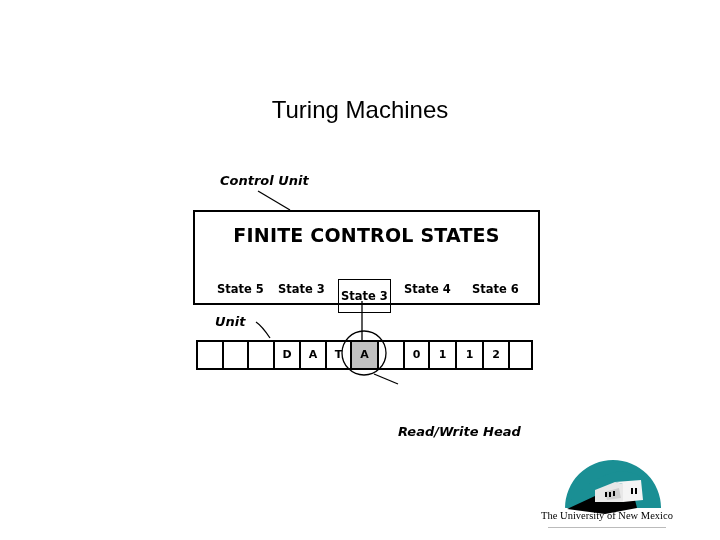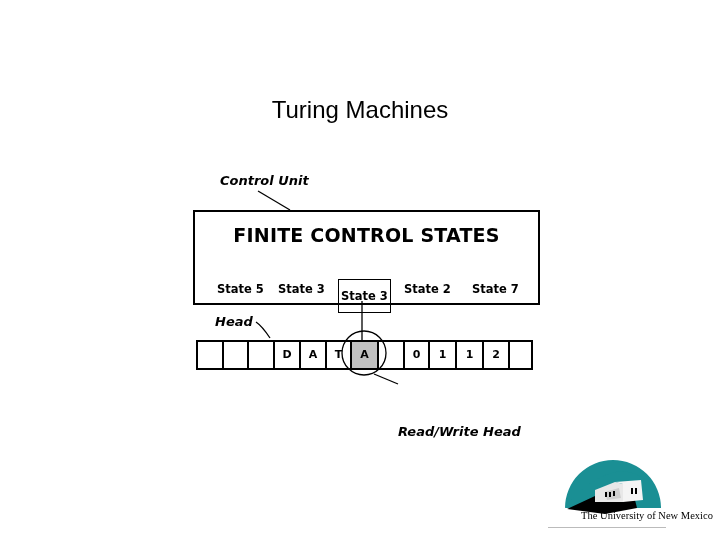--- a/index.html
+++ b/index.html
@@ -40,41 +40,41 @@
       position: absolute; top: 0; height: 26px; box-sizing: border-box;
       border-left: 2px solid #000; text-align: center; line-height: 26px;
       font-family: "DejaVu Sans", sans-serif; font-weight: bold; font-size: 11px;
     }
     .cell.last { border-right: 2px solid #000; }
     .cell.head { background: #c0c0c0; }
     .svg-layer { position: absolute; left: 0; top: 0; width: 720px; height: 540px; pointer-events: none; }
     .logo { position: absolute; left: 545px; top: 452px; width: 125px; height: 75px; }
     .logo-text {
       position: absolute; left: 541px; top: 510px; width: 132px; text-align: center;
-      font-family: "Liberation Serif", serif; font-size: 10.5px; white-space: nowrap; margin-left: 40px;
+      font-family: "Liberation Serif", serif; font-size: 10.5px; white-space: nowrap;
     }
     .logo-rule { position: absolute; left: 548px; top: 527px; width: 118px; height: 1px; background: #bbb; }
   </style>
 </head>
 <body>
 
 <div class="slide-title">Turing Machines</div>
 
 <div class="label" style="left:220px; top:173px;">Control Unit</div>
 
 <div class="control-box">
   <div class="fcs-title">FINITE CONTROL STATES</div>
   <span class="state" style="left:22px;">State 5</span>
   <span class="state" style="left:83px;">State 3</span>
   <span class="state selected" style="left:143px;">State 3</span>
-  <span class="state" style="left:209px;">State 2</span>
-  <span class="state" style="left:277px;">State 7</span>
+  <span class="state" style="left:209px;">State 4</span>
+  <span class="state" style="left:277px;">State 6</span>
 </div>
 
-<div class="label" style="left:215px; top:314px;">Head</div>
+<div class="label" style="left:215px; top:314px;">Unit</div>
 
 <div class="tape" style="width:337px;">
   <div class="cell" style="left:0px; width:26px;"></div>
   <div class="cell" style="left:26px; width:25px;"></div>
   <div class="cell" style="left:51px; width:26px;"></div>
   <div class="cell" style="left:77px; width:26px;">D</div>
   <div class="cell" style="left:103px; width:26px;">A</div>
   <div class="cell" style="left:129px; width:25px;">T</div>
   <div class="cell head" style="left:154px; width:27px;">A</div>
   <div class="cell" style="left:181px; width:26px;"></div>

